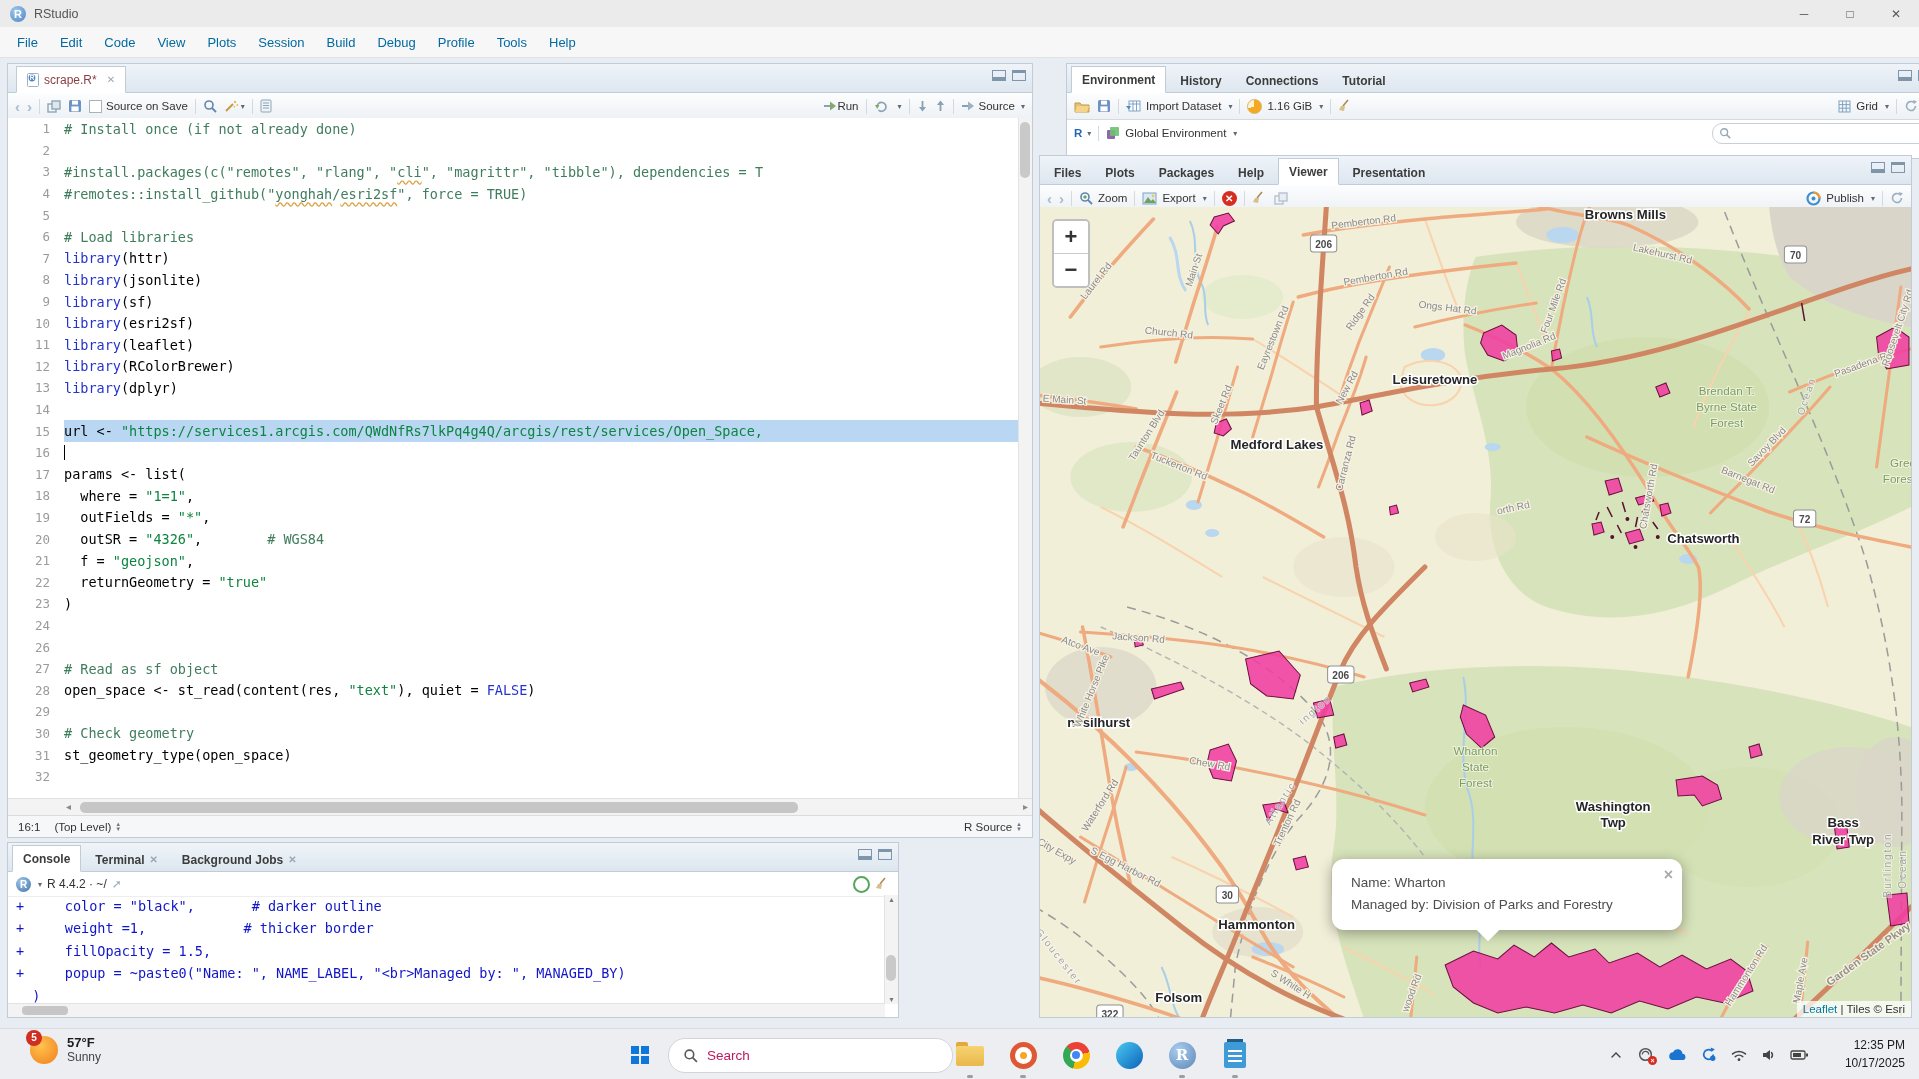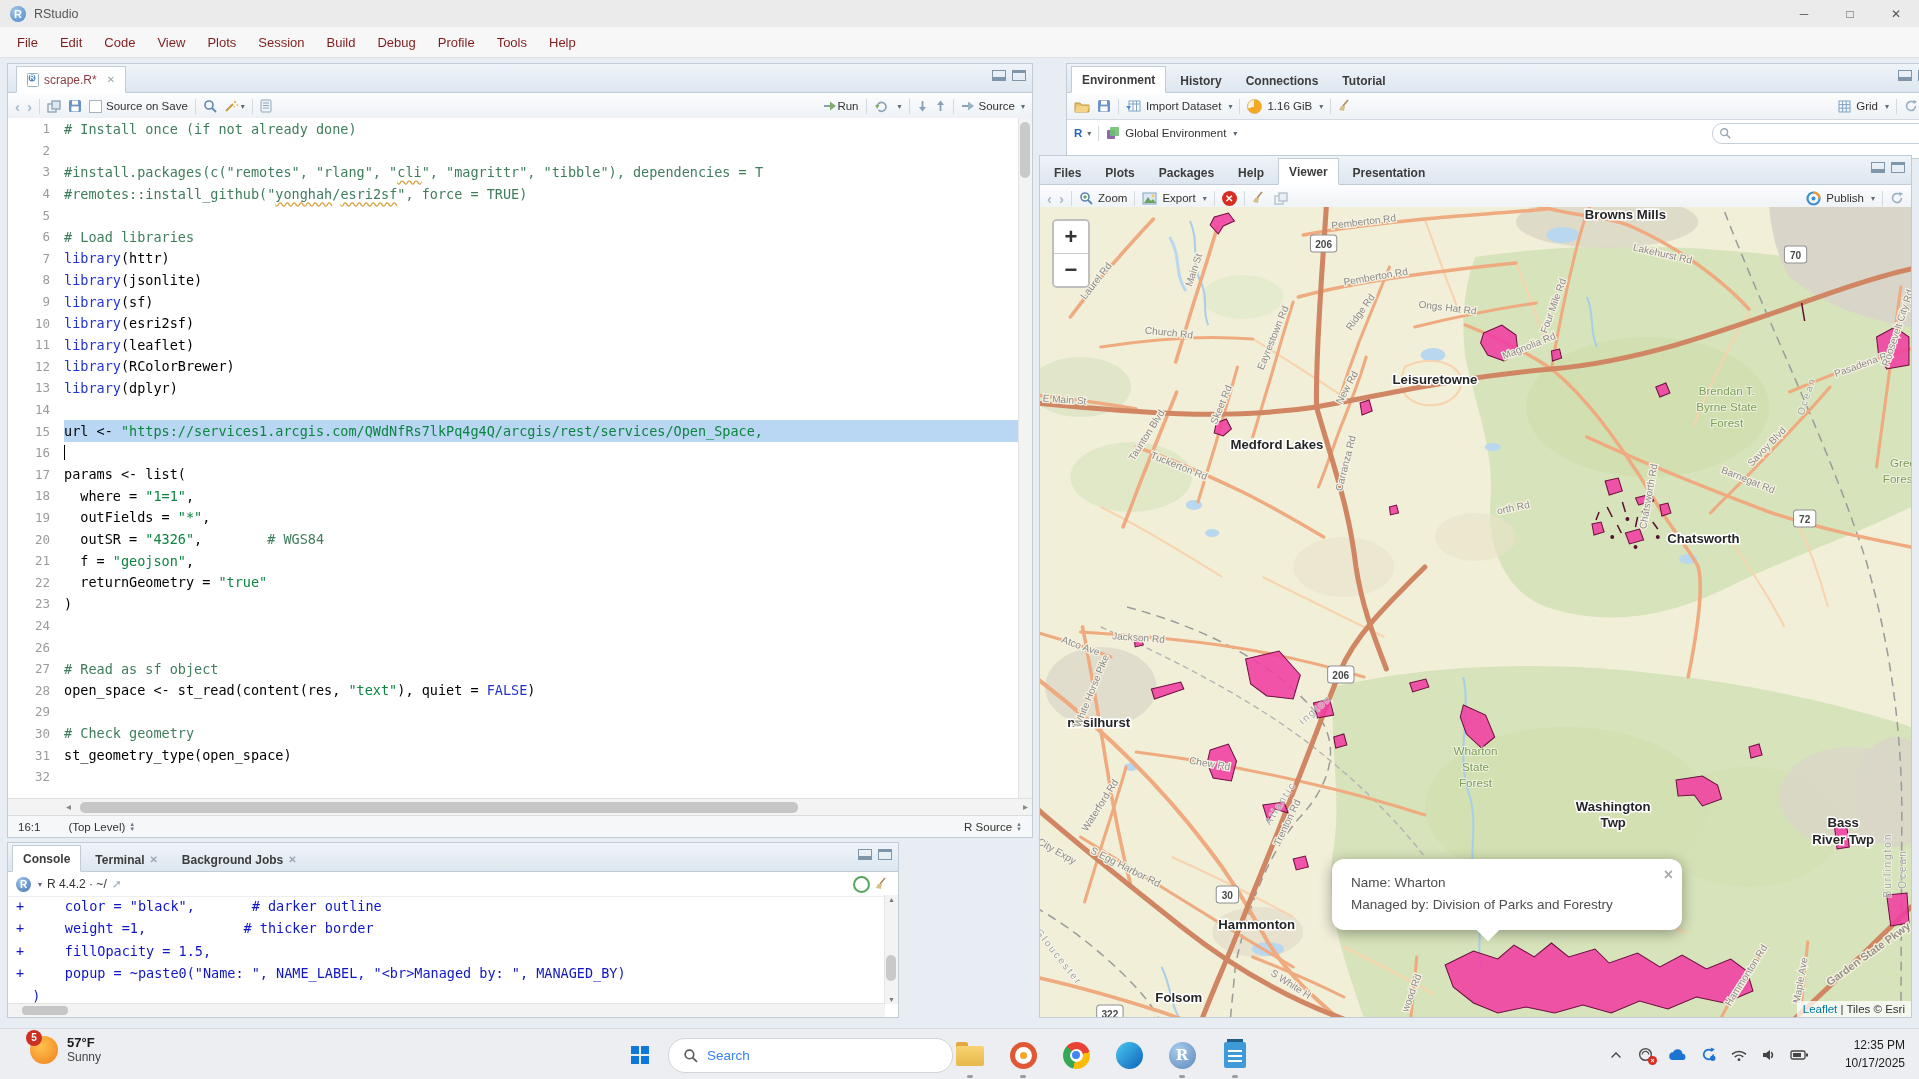--- a/index.html
+++ b/index.html
@@ -5,21 +5,21 @@
   html,body{margin:0;padding:0}
   body{width:1919px;height:1079px;overflow:hidden;position:relative;background:#e7edf3;
        font-family:"Liberation Sans",sans-serif;-webkit-font-smoothing:antialiased}
   
   #titlebar{position:absolute;left:0;top:0;width:1919px;height:27px;background:#ebebeb;border-bottom:1px solid #d9d9d9;display:flex;align-items:center}
   #titlebar .logo{width:16px;height:16px;border-radius:50%;background:radial-gradient(circle at 35% 30%,#9fc6ea,#4c86c6);color:#fff;font-size:11px;font-weight:bold;text-align:center;line-height:16px;margin:0 8px 0 10px}
   #titlebar .t{font-size:12.5px;color:#555}
   #win-controls{position:absolute;right:0;top:0;height:27px;display:flex}
   #win-controls span{width:46px;height:27px;display:flex;align-items:center;justify-content:center;font-size:12px;color:#555}
   #menubar{position:absolute;left:0;top:27px;width:1919px;height:30px;background:#f7f7f7;border-bottom:1px solid #e2e2e2;display:flex;align-items:center;padding-left:6px}
-  .menu-item{font-size:13px;color:#7f1d1d;padding:0 11px;height:100%;display:flex;align-items:center;cursor:default}
+  .menu-item{font-size:13px;color:#0369a1;padding:0 11px;height:100%;display:flex;align-items:center;cursor:default}
   
   .pane{position:absolute;background:#fff;border:1px solid #c2ccd6;box-sizing:border-box}
   #source-pane{left:7px;top:63px;width:1026px;height:775px}
   #console-pane{left:7px;top:842px;width:892px;height:176px}
   #env-pane{left:1066px;top:63px;width:873px;height:96px}
   #files-pane{left:1039px;top:155px;width:873px;height:863px}
   .tabstrip{height:28px;background:linear-gradient(#eff4f9,#dde6ef);border-bottom:1px solid #c2ccd6;display:flex;align-items:flex-end;position:relative}
   .tab{height:23px;padding:0 10px;display:flex;align-items:center;font-size:12px;color:#3c3c3c;white-space:nowrap}
   .tab.bold{font-weight:bold}
   .tab.active{background:#fff;border:1px solid #c2ccd6;border-bottom:1px solid #fff;margin-bottom:-1px;height:25px}
@@ -42,21 +42,21 @@
   .code{flex:1;height:100%;display:flex;align-items:center}
   .sel .code{background:#b9d6f3}
   .com{color:#3f7d5c}.str{color:#0c8540}.kw{color:#2433cf}.txt{color:#000}
   .wavy{text-decoration:underline wavy #d9a03e;text-underline-offset:3px}
   .caret-bar{width:1px;height:15px;background:#000;display:inline-block}
   #ed-vscroll{position:absolute;right:0;top:54px;bottom:38px;width:13px;background:#f3f3f3;border-left:1px solid #e3e3e3}
   #ed-vthumb{position:absolute;left:1px;top:4px;width:10px;height:56px;background:#c9c9c9;border-radius:5px}
   #src-hscroll{position:absolute;left:0;right:0;bottom:21px;height:17px;background:#f3f3f3;border-top:1px solid #e0e0e0}
   #src-hthumb{position:absolute;left:72px;top:3px;width:718px;height:11px;background:#c6c6c6;border-radius:5px}
   .hsarr{position:absolute;top:2px;font-size:10px;color:#8a8a8a}
-  #src-status{position:absolute;left:0;right:0;bottom:0;height:21px;background:#f6f7f8;border-top:1px solid #d8dde2;display:flex;align-items:center;font-size:11.5px;color:#333;padding:0 10px;gap:28px}
+  #src-status{position:absolute;left:0;right:0;bottom:0;height:21px;background:#f6f7f8;border-top:1px solid #d8dde2;display:flex;align-items:center;font-size:11.5px;color:#333;padding:0 10px;gap:14px}
   .updown{display:inline-flex;flex-direction:column;font-size:6px;color:#6a7a88;line-height:5px;margin-left:4px}
   
   #console-header{height:24px;display:flex;align-items:center;font-size:12px;color:#333;padding:0 8px;gap:5px;background:#fff;border-bottom:1px solid #eee}
   .rball{width:15px;height:15px;border-radius:50%;background:radial-gradient(circle at 35% 30%,#9fc6ea,#4272ab);color:#fff;font-size:10px;font-weight:bold;text-align:center;line-height:15px}
   #console-body{position:absolute;left:0;right:13px;top:52px;bottom:13px;overflow:hidden;font-family:"DejaVu Sans Mono",monospace;font-size:13.5px;line-height:22.4px;color:#1016c8;padding-left:8px;white-space:pre}
   #console-body .cline{margin-top:0}
   #con-vscroll{position:absolute;right:0;top:52px;bottom:13px;width:13px;background:#f3f3f3;border-left:1px solid #e3e3e3;font-size:8px;color:#777;text-align:center}
   #con-vthumb{position:absolute;left:1px;top:60px;width:10px;height:26px;background:#c9c9c9;border-radius:5px}
   #con-hscroll{position:absolute;left:0;right:13px;bottom:0;height:13px;background:#f3f3f3;border-top:1px solid #e3e3e3}
   #con-hthumb{position:absolute;left:14px;top:2px;width:46px;height:9px;background:#c6c6c6;border-radius:4px}
@@ -84,21 +84,21 @@
   #taskbar{position:absolute;left:0;top:1028px;width:1919px;height:51px;background:#eceef2;border-top:1px solid #dadce0}
   #weather{position:absolute;left:30px;top:6px;display:flex;align-items:center;gap:9px}
   #wicon{width:28px;height:28px;border-radius:50%;background:radial-gradient(circle at 40% 35%,#ffc24d,#f07f1d);position:relative}
   #wbadge{position:absolute;left:-4px;top:-6px;width:16px;height:16px;border-radius:50%;background:#cf2e22;color:#fff;font-size:10px;font-weight:bold;text-align:center;line-height:16px}
   #wtxt div:first-child{font-size:13px;font-weight:bold;color:#1c1c1c}
   #wtxt div:last-child{font-size:12px;color:#444}
   #startbtn{position:absolute;left:620px;top:8px;width:40px;height:36px;display:flex;align-items:center;justify-content:center;border-radius:5px}
   .winlogo{display:grid;grid-template-columns:8px 8px;grid-template-rows:8px 8px;gap:1.5px}
   .winlogo i{background:#0e77d9;display:block}
   #searchpill{position:absolute;left:668px;top:9px;width:255px;height:33px;background:#fff;border:1px solid #d2d4d8;border-radius:17px;display:flex;align-items:center;padding:0 14px;gap:9px}
-  #searchpill span{font-size:13.5px;color:#3b82f6}
+  #searchpill span{font-size:13.5px;color:#be185d}
   .tbicon{position:absolute;top:8px;width:40px;height:36px;display:flex;align-items:center;justify-content:center;border-radius:5px}
   .rundot{position:absolute;top:46px;width:6px;height:3px;border-radius:2px;background:#9a9da3}
   #tray{position:absolute;right:110px;top:0;height:51px;display:flex;align-items:center;gap:13px}
   #clock{position:absolute;right:14px;top:7px;text-align:right;font-size:12px;color:#1c1c1c;line-height:18px}
   .chrome{width:27px;height:27px;border-radius:50%;background:conic-gradient(from -45deg,#ea4335 0 120deg,#fbbc05 0 240deg,#34a853 0 360deg);position:relative}
   .chrome::after{content:"";position:absolute;left:7px;top:7px;width:13px;height:13px;border-radius:50%;background:#fff}
   .chrome::before{content:"";position:absolute;left:9.5px;top:9.5px;width:8px;height:8px;border-radius:50%;background:#4285f4;z-index:1}
   .edge{width:27px;height:27px;border-radius:50%;background:linear-gradient(135deg,#49c9f2,#0d62b8)}
   .duck{width:27px;height:27px;border-radius:50%;background:#de5833;position:relative}
   .duck::after{content:"";position:absolute;left:5px;top:5px;width:17px;height:17px;border-radius:50%;background:#fff}

